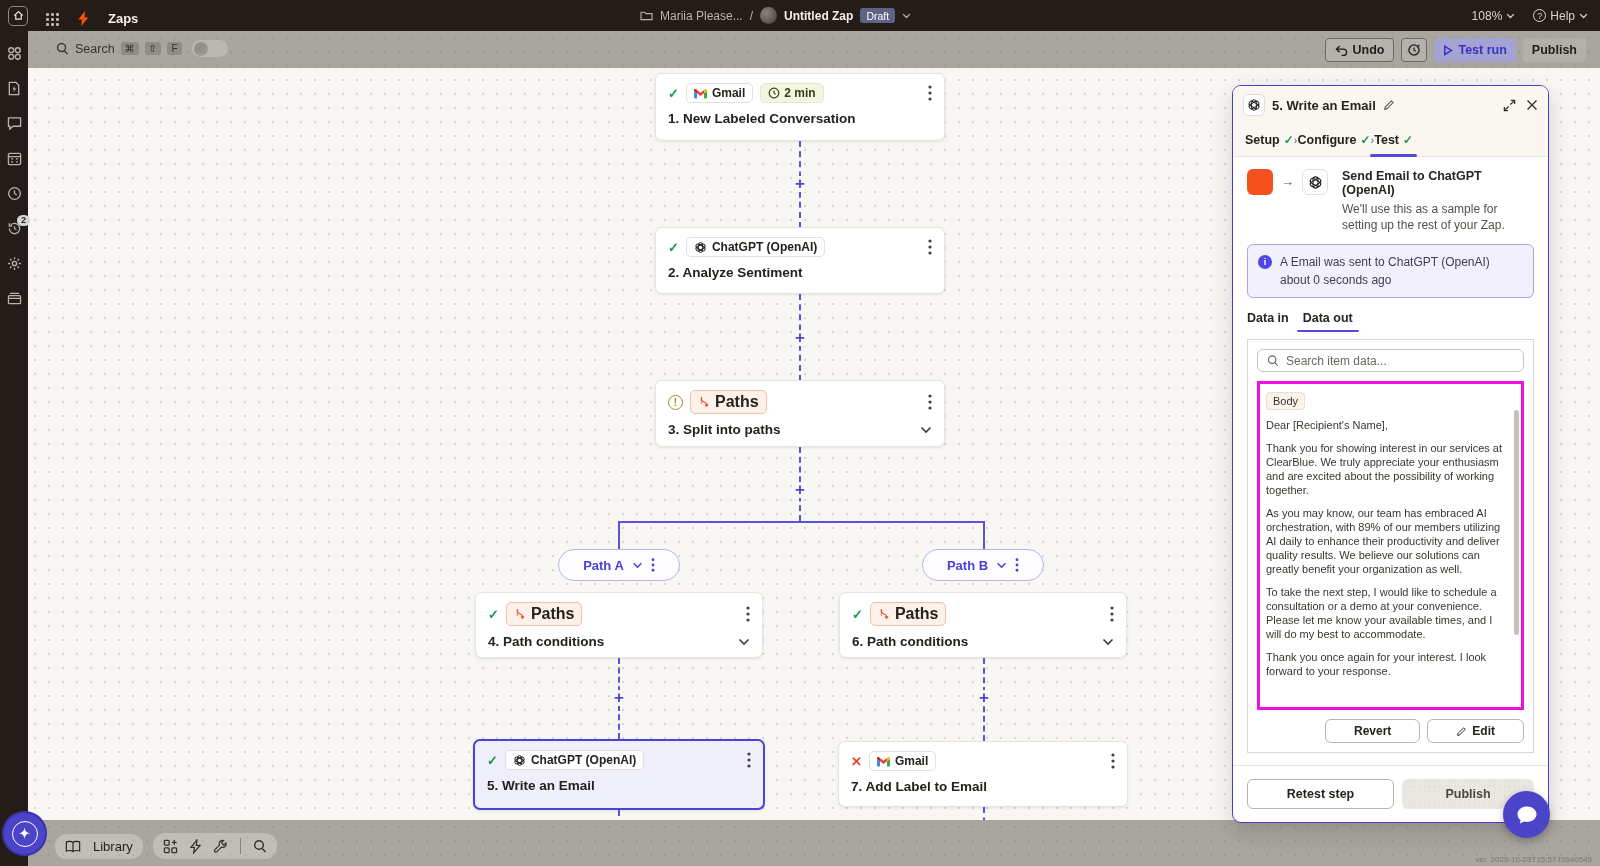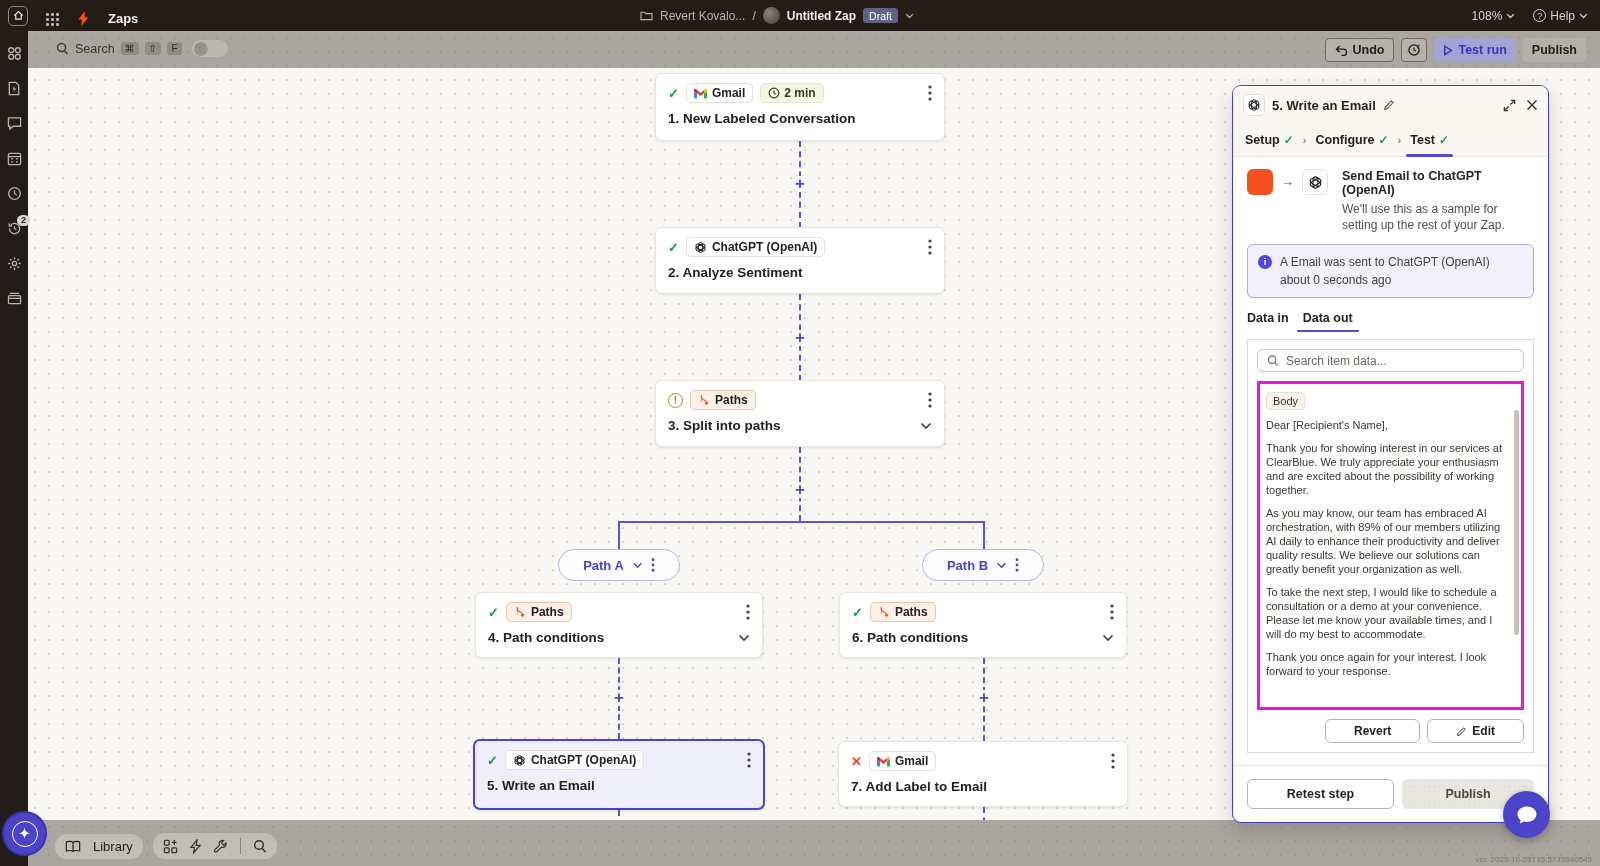--- a/index.html
+++ b/index.html
@@ -67,39 +67,39 @@
   .nrow1 { display:flex; align-items:center; gap:7px; }
   .check { color:#189a4a; font-weight:bold; font-size:13px; }
   .cross { color:#e8462f; font-weight:bold; font-size:13px; }
   .warn { width:15px;height:15px;border:1.6px solid #ab8c1e;border-radius:50%;color:#ab8c1e;font-size:10px;font-weight:bold;
     display:flex;align-items:center;justify-content:center;}
   .badge-app { display:flex; align-items:center; gap:5px; border:1px solid #e2dfd9; border-radius:5px;
     padding:2px 7px; font-size:12px; font-weight:bold; color:#25221d; background:#fff;}
   .badge-dur { display:flex; align-items:center; gap:4px; border:1px solid #e4e8c9; border-radius:5px;
     padding:2px 7px; font-size:12px; font-weight:bold; color:#3a3a22; background:#f4f7df;}
   .badge-paths { display:flex; align-items:center; gap:5px; border:1px solid #f2c0a3; border-radius:5px;
-    padding:2px 7px; font-size:12px; font-weight:bold; color:#25221d; background:#fdf1e9;}
+    padding:2px 7px; font-size:16px; font-weight:bold; color:#25221d; background:#fdf1e9;}
   .kebab { margin-left:auto; color:#43403a; cursor:pointer; display:flex; align-items:center;}
   .nrow2 { display:flex; align-items:center; margin-top:8px; font-size:13.5px; font-weight:bold; color:#25221d;}
   .nrow2 .chev { margin-left:auto; color:#43403a; }
 
   .path-pill { position:absolute; width:122px; height:32px; border:1.6px solid #b9b3f0; border-radius:16px;
     background:#fdfdff; display:flex; align-items:center; justify-content:center; gap:8px; z-index:5;
     color:#4a42d8; font-size:13px; font-weight:bold; }
 
   
   .panel { position:absolute; left:1232px; top:85px; width:317px; height:738px; background:#fff;
     border:1.6px solid #4540c9; border-radius:9px; z-index:55; display:flex; flex-direction:column;
     box-shadow:0 8px 22px rgba(40,35,25,0.18); overflow:hidden;}
   .p-header { background:#faf6f1; padding:8px 10px; display:flex; align-items:center; gap:7px; }
   .p-appicon { width:22px;height:22px;border:1px solid #e2dfd9;border-radius:5px;background:#fff;
     display:flex;align-items:center;justify-content:center;}
   .p-title { font-size:13px; font-weight:bold; }
   .p-hbtns { margin-left:auto; display:flex; align-items:center; gap:10px; color:#35322c;}
-  .p-tabs { display:flex; align-items:center; gap:9px; padding:0 12px; border-bottom:1px solid #e7e4de;
+  .p-tabs { display:flex; align-items:center; padding:0 12px; border-bottom:1px solid #e7e4de;
     background:#faf6f1; height:33px; font-size:12.5px; font-weight:bold; color:#25221d;}
   .p-tab { display:flex; align-items:center; gap:4px; height:33px; position:relative; }
   .p-tab .tick { color:#189a4a; font-size:12px; }
   .p-tab.active::after { content:""; position:absolute; left:-4px; right:-4px; bottom:0; height:2.5px; background:#544ae0; border-radius:2px;}
   .tab-sep { color:#8a857e; font-size:11px; }
   .p-body { flex:1; padding:12px 14px 0; display:flex; flex-direction:column; overflow:hidden;}
   .step-row { display:flex; gap:8px; }
   .sq-orange { width:26px;height:26px;border-radius:6px;background:#f4511e; flex:none;}
   .sq-openai { width:26px;height:26px;border-radius:6px;border:1px solid #e2dfd9;background:#fff;
     display:flex;align-items:center;justify-content:center; flex:none;}
@@ -426,21 +426,21 @@
       <svg width="13" height="15" viewBox="0 0 12 14">
           <path d="M7.5 0 1 8h3.5L4 14l6.5-8H7z" fill="#ff4f00"></path>
         </svg>
     </span>
     <span class="product">Zaps</span>
   </div>
   <div class="breadcrumb">
     <svg width="13" height="11" viewBox="0 0 14 12">
         <path d="M1 2.5h4l1.3 1.5H13v6.5H1z" fill="none" stroke="#b9b3ac" stroke-width="1.2"></path>
       </svg>
-    <span>Revert Kovalo...</span>
+    <span>Mariia Please...</span>
     <span>/</span>
     <span class="avatar"></span>
     <span class="crumb-title">Untitled Zap</span>
     <span class="draft-badge">Draft</span>
     <svg width="9" height="6" viewBox="0 0 12 8">
         <path d="M1.5 1.5 6 6l4.5-4.5" fill="none" stroke="#b9b3ac" stroke-width="1.7"></path>
       </svg>
   </div>
   <div class="tb-right">
     <span class="tb-item">

